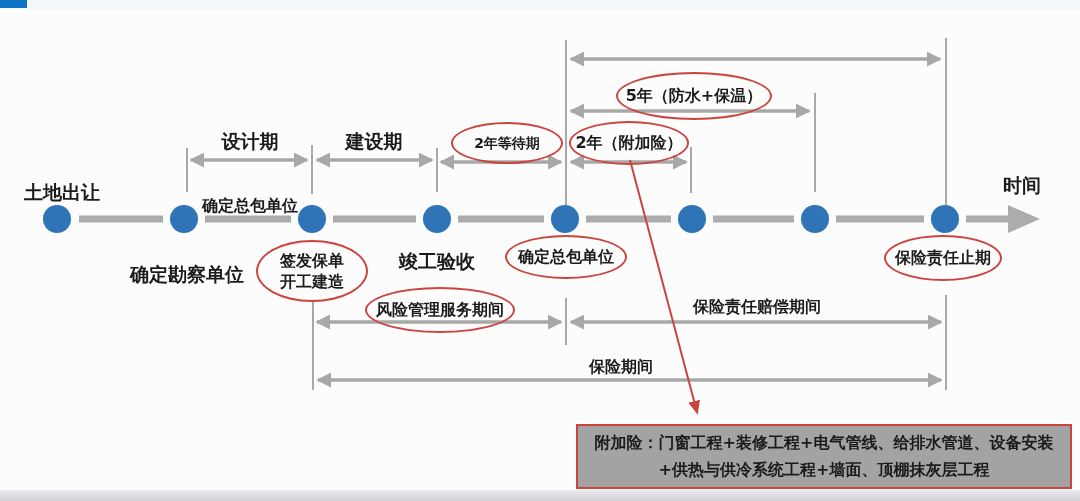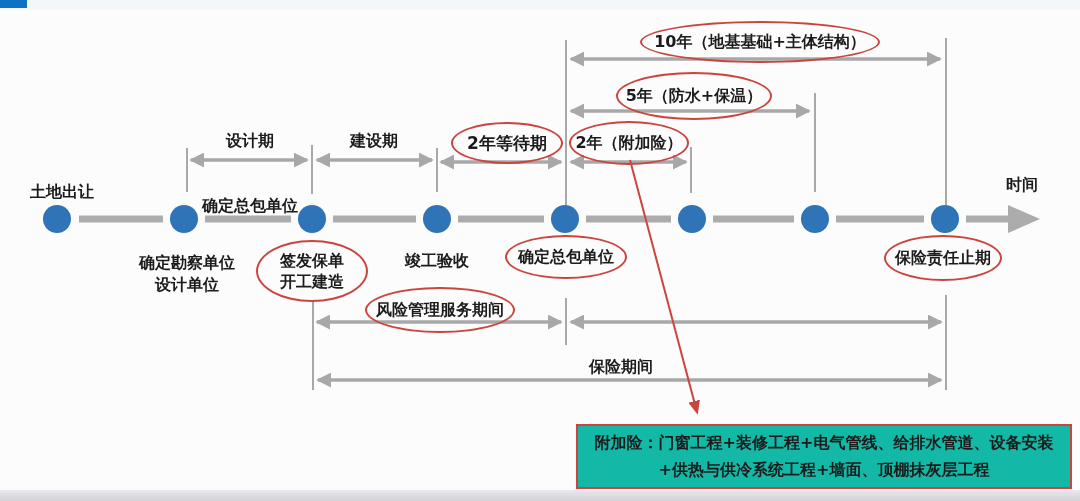--- a/index.html
+++ b/index.html
@@ -9,34 +9,34 @@
     font-family:"DejaVu Sans","Liberation Sans",sans-serif;
   }
   .top-band{position:absolute;left:0;top:0;width:1080px;height:10px;background:#f3f7fa;}
   .corner-block{position:absolute;left:0;top:0;width:27px;height:8px;background:#0e72c4;}
   .bottom-band{position:absolute;left:0;top:490px;width:1080px;height:11px;
     background:linear-gradient(#e9e9ed,#d4d4d8);}
   svg.layer{position:absolute;left:0;top:0;}
   .lbl{
     position:absolute;transform:translate(-50%,-50%);
     font-weight:700;color:#1b1b1b;white-space:nowrap;text-align:center;
-    font-size:16px;line-height:1.4;
+    font-size:19px;line-height:1.4;
   }
   .lbl.small{font-size:16px;}
   .lbl .ln{display:block;}
   .ellipse{
     position:absolute;transform:translate(-50%,-50%);
     border:2px solid #cb453f;border-radius:50%;
     display:flex;flex-direction:column;align-items:center;justify-content:center;
     font-weight:700;color:#1b1b1b;white-space:nowrap;text-align:center;
     font-size:16px;line-height:1.32;background:transparent;box-sizing:border-box;
   }
   .callout-box{
     position:absolute;left:576px;top:424px;width:496px;height:65px;
-    border:2px solid #cb453f;background:#14b8a6;box-sizing:border-box;
+    border:2px solid #cb453f;background:#a3a3a3;box-sizing:border-box;
     display:flex;flex-direction:column;align-items:center;justify-content:center;
     font-weight:700;color:#1b1b1b;font-size:16px;line-height:1.65;white-space:nowrap;
   }
 </style>
 </head>
 <body>
 
 <div class="stage">
 
   <div class="top-band"></div>
@@ -113,34 +113,33 @@
   </svg>
 
   <div class="lbl" style="left:62px;top:192px;">土地出让</div>
   <div class="lbl small" style="left:250px;top:184px;margin-top:22px;">确定总包单位</div>
   <div class="lbl" style="left:250px;top:141px;">设计期</div>
   <div class="lbl" style="left:374px;top:141px;">建设期</div>
   <div class="lbl" style="left:1022px;top:185px;">时间</div>
 
   <div class="lbl" style="left:187px;top:274px;">
     <span class="ln">确定勘察单位</span>
-    <span class="ln">设计单位</span>
   </div>
   <div class="lbl" style="left:437px;top:261px;">竣工验收</div>
 
+  <div class="lbl small" style="left:757px;top:307px;">保险责任赔偿期间</div>
   <div class="lbl small" style="left:621px;top:367px;">保险期间</div>
 
   <div class="ellipse" style="left:312px;top:271px;width:112px;height:62px;">
     <span class="ln">签发保单</span>
     <span class="ln">开工建造</span>
   </div>
-  <div class="ellipse" style="left:507px;top:143px;width:112px;height:42px;font-size:17px;">2年等待期</div>
+  <div class="ellipse" style="left:507px;top:143px;width:112px;height:42px;font-size:14px;">2年等待期</div>
   <div class="ellipse" style="left:629px;top:143px;width:120px;height:44px;">2年（附加险）</div>
   <div class="ellipse" style="left:694px;top:96px;width:156px;height:48px;">5年（防水+保温）</div>
-  <div class="ellipse" style="left:760px;top:42px;width:240px;height:42px;">10年（地基基础+主体结构）</div>
   <div class="ellipse" style="left:440px;top:310px;width:150px;height:46px;">风险管理服务期间</div>
   <div class="ellipse" style="left:566px;top:257px;width:122px;height:44px;">确定总包单位</div>
   <div class="ellipse" style="left:943px;top:258px;width:118px;height:46px;">保险责任止期</div>
 
   <div class="callout-box">
     <span class="ln">附加险：门窗工程+装修工程+电气管线、给排水管道、设备安装</span>
     <span class="ln">+供热与供冷系统工程+墙面、顶棚抹灰层工程</span>
   </div>
 
   <div class="bottom-band"></div>

